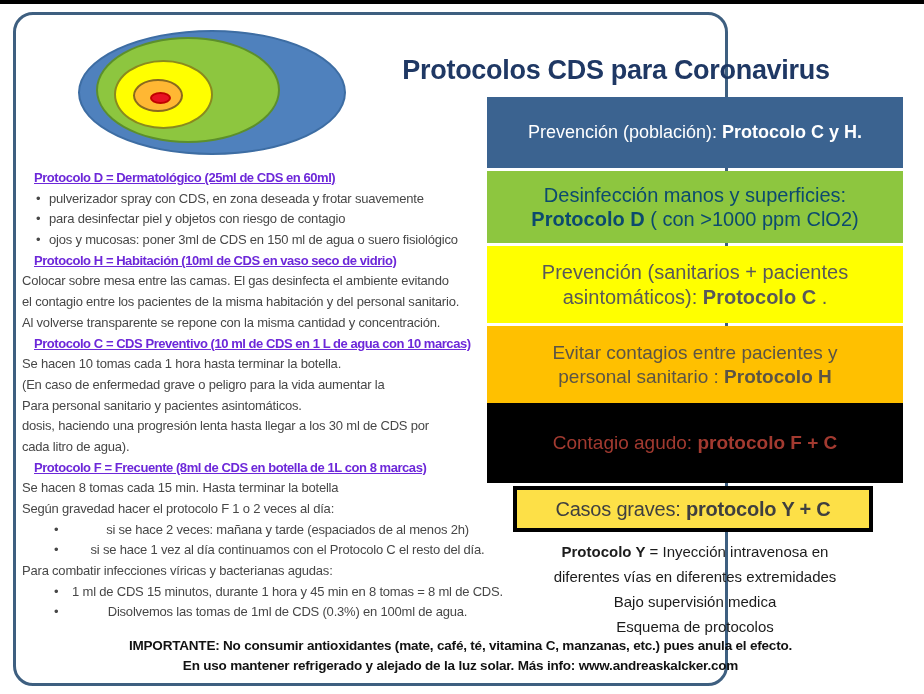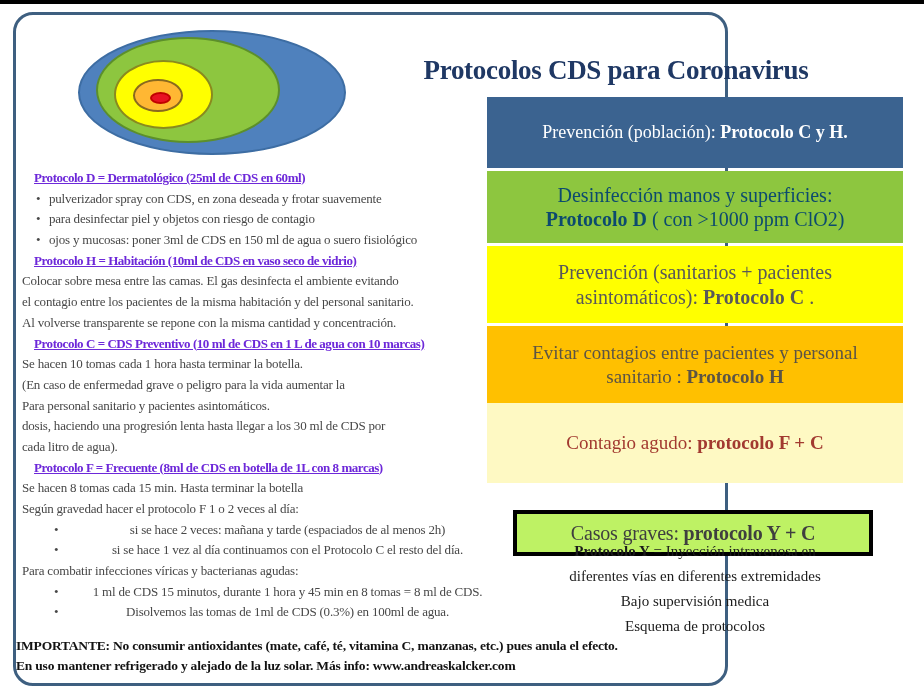--- a/index.html
+++ b/index.html
@@ -1,41 +1,41 @@
 <!DOCTYPE html>
 <html><head>
 <meta charset="utf-8">
 <style>
   html,body{margin:0;padding:0;background:#ffffff;}
   .page{position:relative;width:924px;height:694px;background:#ffffff;overflow:hidden;
         font-family:"Liberation Sans",sans-serif;}
   .top-bar{position:absolute;left:0;top:0;width:924px;height:4px;background:#000000;}
   .card{position:absolute;left:13px;top:12px;width:715px;height:674px;box-sizing:border-box;
-        border:3px solid #3E5F80;border-radius:20px;background:#ffffff;font-family:Liberation Serif, serif;}
+        border:3px solid #3E5F80;border-radius:20px;background:#ffffff;}
   .venn{position:absolute;left:0;top:0;width:100%;height:100%;pointer-events:none;}
   .ring{position:absolute;border-radius:50%;box-sizing:border-box;}
   .title{position:absolute;left:330px;top:40px;width:540px;margin:0;text-align:center;
          font-size:27px;font-weight:600;color:#1F3864;letter-spacing:-0.3px;}
   .left-col{position:absolute;left:6px;top:153px;width:484px;font-size:13px;color:#474747;
             letter-spacing:-0.2px;}
   .left-col .ln{height:20.7px;line-height:20.7px;white-space:nowrap;position:relative;}
   .left-col .h{font-weight:bold;text-decoration:underline;color:#6d28d9;letter-spacing:-0.45px;padding-left:12px;}
   .left-col .b1{padding-left:27px;}
   .left-col .b1::before{content:"•";position:absolute;left:14px;}
   .left-col .b2{padding-left:47px;text-align:center;}
   .left-col .b2::before{content:"•";position:absolute;left:32px;}
   .boxes{position:absolute;left:471px;top:82px;width:416px;height:390px;}
   .pbox{position:absolute;left:0;width:416px;box-sizing:border-box;display:flex;align-items:center;
         justify-content:center;text-align:center;padding:0 30px;line-height:1.22;}
   .severe{position:absolute;left:497px;top:471px;width:360px;height:46px;box-sizing:border-box;
           border:4px solid #000000;background:#FFFFFF;display:flex;align-items:center;
           justify-content:center;font-size:20px;color:#3F3F3F;letter-spacing:-0.2px;}
   .notes{position:absolute;left:471px;top:524px;width:416px;text-align:center;font-size:15px;
          color:#1C1C1C;line-height:25px;}
-  .footer{position:absolute;left:0;top:621px;width:889px;font-weight:bold;
+  .footer{position:absolute;left:0;top:621px;width:889px;text-align:center;font-weight:bold;
           font-size:13.5px;color:#121212;line-height:20px;letter-spacing:-0.2px;}
   strong{font-weight:bold;}
 </style>
 </head>
 <body>
 
 <div class="page">
   <div class="top-bar"></div>
   <div class="card">
 
@@ -80,26 +80,26 @@
         </div>
         <div class="pbox" style="top: 74px; height: 72px; font-size: 20px; background: rgb(141, 198, 63); color: #0c4a6e;">
           <span><span>Desinfección manos y superficies: </span><strong>Protocolo D</strong><span> ( con &gt;1000 ppm ClO2)</span></span>
         </div>
         <div class="pbox" style="top: 149px; height: 77px; font-size: 20px; background: rgb(255, 255, 0); color: rgb(89, 89, 89);">
           <span><span>Prevención (sanitarios + pacientes asintomáticos): </span><strong>Protocolo C</strong><span> .</span></span>
         </div>
         <div class="pbox" style="top: 229px; height: 77px; font-size: 19px; background: rgb(255, 192, 0); color: rgb(92, 84, 69);">
           <span><span>Evitar contagios entre pacientes y personal sanitario : </span><strong>Protocolo H</strong><span></span></span>
         </div>
-        <div class="pbox" style="top: 306px; height: 80px; font-size: 19px; background: #fef9c3; color: rgb(162, 58, 48);">
+        <div class="pbox" style="top: 306px; height: 80px; font-size: 19px; background: #000000; color: rgb(162, 58, 48);">
           <span><span>Contagio agudo: </span><strong>protocolo F + C</strong><span></span></span>
         </div>
       </div>
 
-    <div class="severe" style="background: #bef264; border-color: rgb(0, 0, 0); color: rgb(63, 63, 63); margin-top: 24px;">
+    <div class="severe" style="background: #fde047; border-color: rgb(0, 0, 0); color: rgb(63, 63, 63);">
       <span><span>Casos graves: </span><strong>protocolo Y + C</strong></span>
     </div>
 
     <div class="notes">
       <div><strong>Protocolo Y</strong><span> = Inyección intravenosa en</span></div>
       <div>diferentes vías en diferentes extremidades</div>
       <div>Bajo supervisión medica</div>
       <div>Esquema de protocolos</div>
     </div>
 

